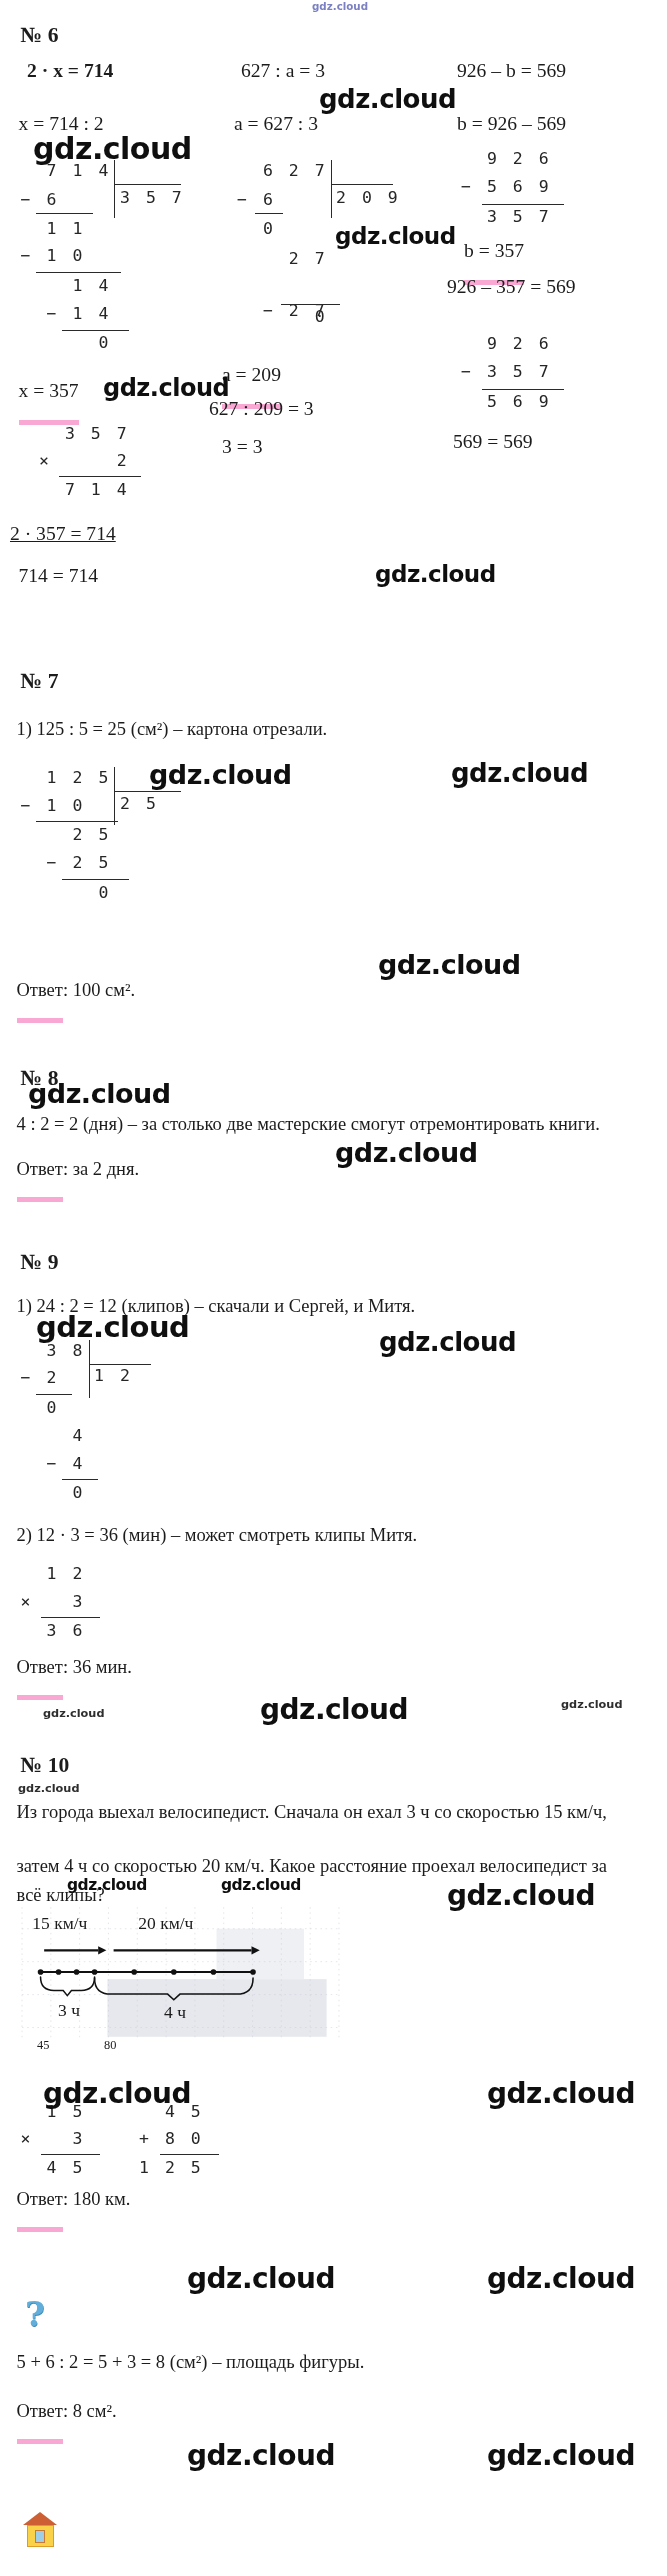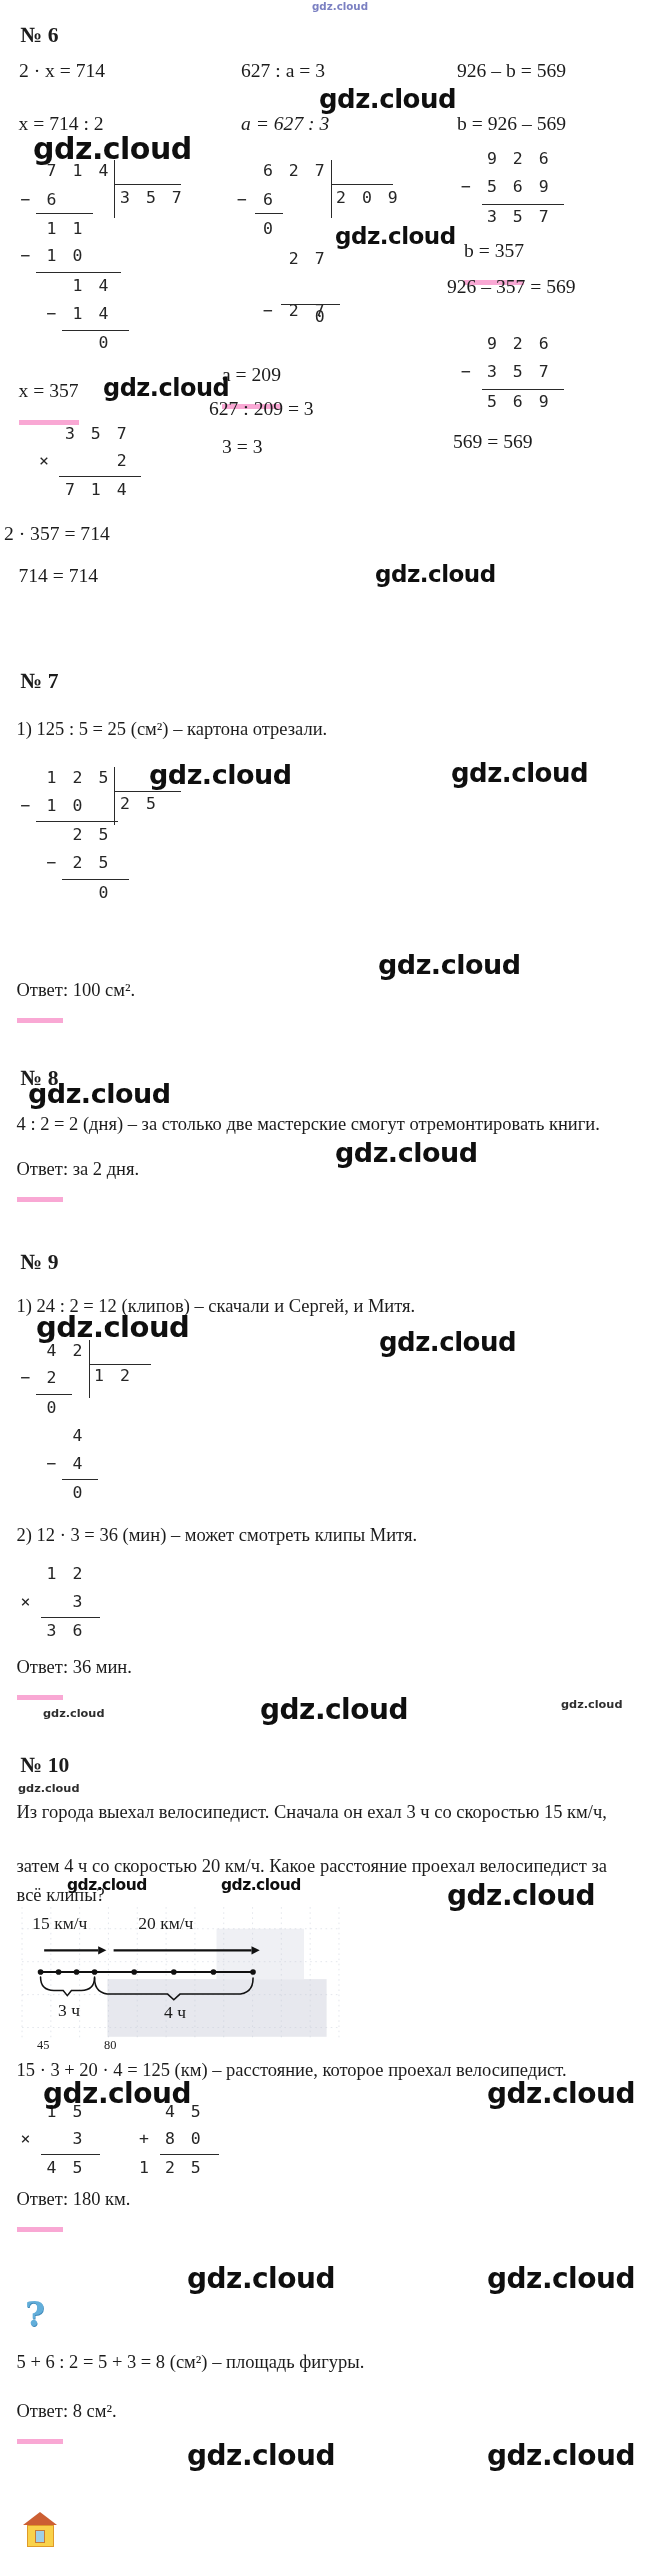--- a/index.html
+++ b/index.html
@@ -89,52 +89,51 @@
   <div id="qicon" style="left: 25px; top: 2297px;">?</div>
 
   <div id="house" style="left: 23px; top: 2512px;">
     <div class="roof"></div>
     <div class="hbody">
       <div class="hwin"></div>
     </div>
   </div>
 
 <span class="hd" style="left: 20.6px; top: 23px;">№ 6</span>
-    <span class="eq" style="left: 19px; top: 60px;">2 · x = 714</span>
+    <span class="eq" style="left: 27px; top: 60px; font-weight: bold;">2 · x = 714</span>
     <span class="eq" style="left: 241px; top: 60px;">627 : a = 3</span>
     <span class="eq" style="left: 457px; top: 60px;">926 – b = 569</span>
     <span class="eq" style="left: 18.5px; top: 113px;">x = 714 : 2</span>
-    <span class="eq" style="left: 241px; top: 113px; font-style: italic;">a = 627 : 3</span>
+    <span class="eq" style="left: 234px; top: 113px;">a = 627 : 3</span>
     <span class="eq" style="left: 457px; top: 113px;">b = 926 – 569</span>
     <span class="eq u" style="left: 464px; top: 240px;">b = 357</span>
     <span class="eq" style="left: 447px; top: 276px;">926 – 357 = 569</span>
     <span class="eq" style="left: 453px; top: 431px;">569 = 569</span>
     <span class="eq u" style="left: 18.5px; top: 380px; text-align: right;">x = 357</span>
     <span class="eq u" style="left: 222px; top: 364px;">a = 209</span>
     <span class="eq" style="left: 209px; top: 398px;">627 : 209 = 3</span>
     <span class="eq" style="left: 222px; top: 436px;">3 = 3</span>
-    <span class="eq" style="left: 4px; top: 523px;">2 · 357 = 714</span>
+    <span class="eq" style="left: 10px; top: 523px; text-decoration: underline;">2 · 357 = 714</span>
     <span class="eq" style="left: 18.5px; top: 565px;">714 = 714</span>
     <span class="hd" style="left: 20.6px; top: 669px;">№ 7</span>
     <span class="tx" style="left: 16.5px; top: 719px;">1) 125 : 5 = 25 (см²) – картона отрезали.</span>
     <span class="ans" style="left: 16.5px; top: 980px;"><span class="u">Ответ</span><span>: 100 см².</span></span>
     <span class="hd" style="left: 20.6px; top: 1066px;">№ 8</span>
     <span class="tx" style="left: 16.5px; top: 1114px;">4 : 2 = 2 (дня) – за столько две мастерские смогут отремонтировать книги.</span>
     <span class="ans" style="left: 16.5px; top: 1159px;"><span class="u">Ответ</span><span>: за 2 дня.</span></span>
     <span class="hd" style="left: 20.6px; top: 1250px;">№ 9</span>
     <span class="tx" style="left: 16.5px; top: 1296px;">1) 24 : 2 = 12 (клипов) – скачали и Сергей, и Митя.</span>
     <span class="tx" style="left: 16.5px; top: 1525px;">2) 12 · 3 = 36 (мин) – может смотреть клипы Митя.</span>
     <span class="ans" style="left: 16.5px; top: 1657px;"><span class="u">Ответ</span><span>: 36 мин.</span></span>
     <span class="hd" style="left: 20.6px; top: 1753px;">№ 10</span>
     <span class="tx" style="left: 16.5px; top: 1802px;">Из города выехал велосипедист. Сначала он ехал 3 ч со скоростью 15 км/ч,</span>
     <span class="tx" style="left: 16.5px; top: 1843px; margin-top: 13px;">затем 4 ч со скоростью 20 км/ч. Какое расстояние проехал велосипедист за</span>
     <span class="tx" style="left: 16.5px; top: 1885px;">всё клипы?</span>
     <span class="sm" style="left: 37px; top: 2038px;">45</span>
     <span class="sm" style="left: 104px; top: 2038px;">80</span>
-    <span class="tx" style="left: 16.5px; top: 2060px;">15 · 3 + 20 · 4 = 125 (км) – расстояние, которое проехал велосипедист.</span>
     <span class="ans" style="left: 16.5px; top: 2189px;"><span class="u">Ответ</span><span>: 180 км.</span></span>
     <span class="tx" style="left: 16.5px; top: 2352px;">5 + 6 : 2 = 5 + 3 = 8 (см²) – площадь фигуры.</span>
     <span class="ans" style="left: 16.5px; top: 2401px;"><span class="u">Ответ</span><span>: 8 см².</span></span>
     <span class="hd" style="left: 20.6px; top: 2575px;">№ 1</span>
     <span class="cw" style="left: 20.6px; top: 163px;"> 714</span>
     <span class="cw" style="left: 20.6px; top: 192px;">−6</span>
     <span class="cw" style="left: 20.6px; top: 221px;"> 11</span>
     <span class="cw" style="left: 20.6px; top: 248px;">−10</span>
     <span class="cw" style="left: 20.6px; top: 278px;">  14</span>
     <span class="cw" style="left: 20.6px; top: 306px;"> −14</span>
@@ -155,21 +154,21 @@
     <span class="cw" style="left: 39px; top: 482px;"> 714</span>
     <span class="cw" style="left: 461px; top: 336px;"> 926</span>
     <span class="cw" style="left: 461px; top: 364px;">−357</span>
     <span class="cw" style="left: 461px; top: 394px;"> 569</span>
     <span class="cw" style="left: 20.6px; top: 770px;"> 125</span>
     <span class="cw" style="left: 20.6px; top: 798px;">−10</span>
     <span class="cw" style="left: 20.6px; top: 827px;">  25</span>
     <span class="cw" style="left: 20.6px; top: 855px;"> −25</span>
     <span class="cw" style="left: 20.6px; top: 885px;">   0</span>
     <span class="cw" style="left: 120px; top: 796px;">25</span>
-    <span class="cw" style="left: 20.6px; top: 1343px;"> 42</span>
+    <span class="cw" style="left: 20.6px; top: 1343px;"> 38</span>
     <span class="cw" style="left: 20.6px; top: 1370px;">−2</span>
     <span class="cw" style="left: 20.6px; top: 1400px;"> 0</span>
     <span class="cw" style="left: 20.6px; top: 1428px;">  4</span>
     <span class="cw" style="left: 20.6px; top: 1456px;"> −4</span>
     <span class="cw" style="left: 20.6px; top: 1485px;">  0</span>
     <span class="cw" style="left: 94px; top: 1368px;">12</span>
     <span class="cw" style="left: 20.6px; top: 1566px;"> 12</span>
     <span class="cw" style="left: 20.6px; top: 1594px;">× 3</span>
     <span class="cw" style="left: 20.6px; top: 1623px;"> 36</span>
     <span class="cw" style="left: 20.6px; top: 2104px;"> 15</span>

